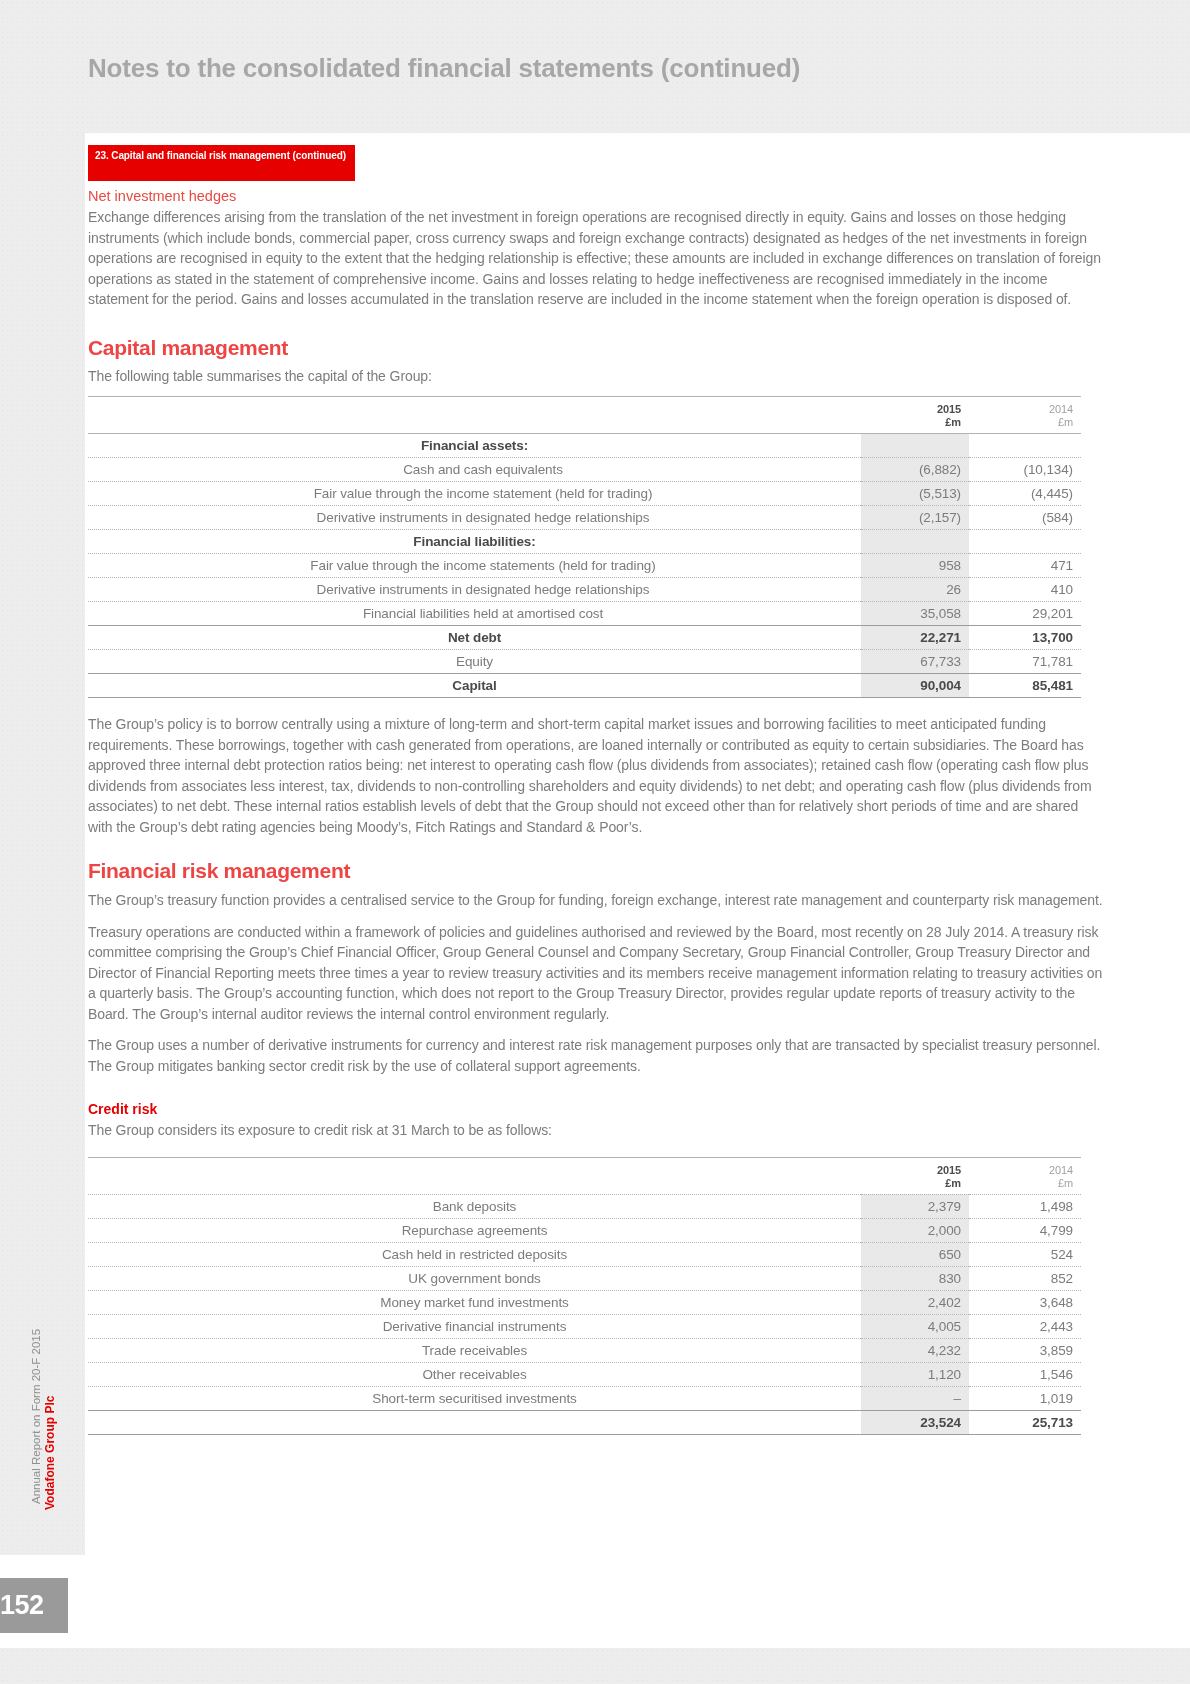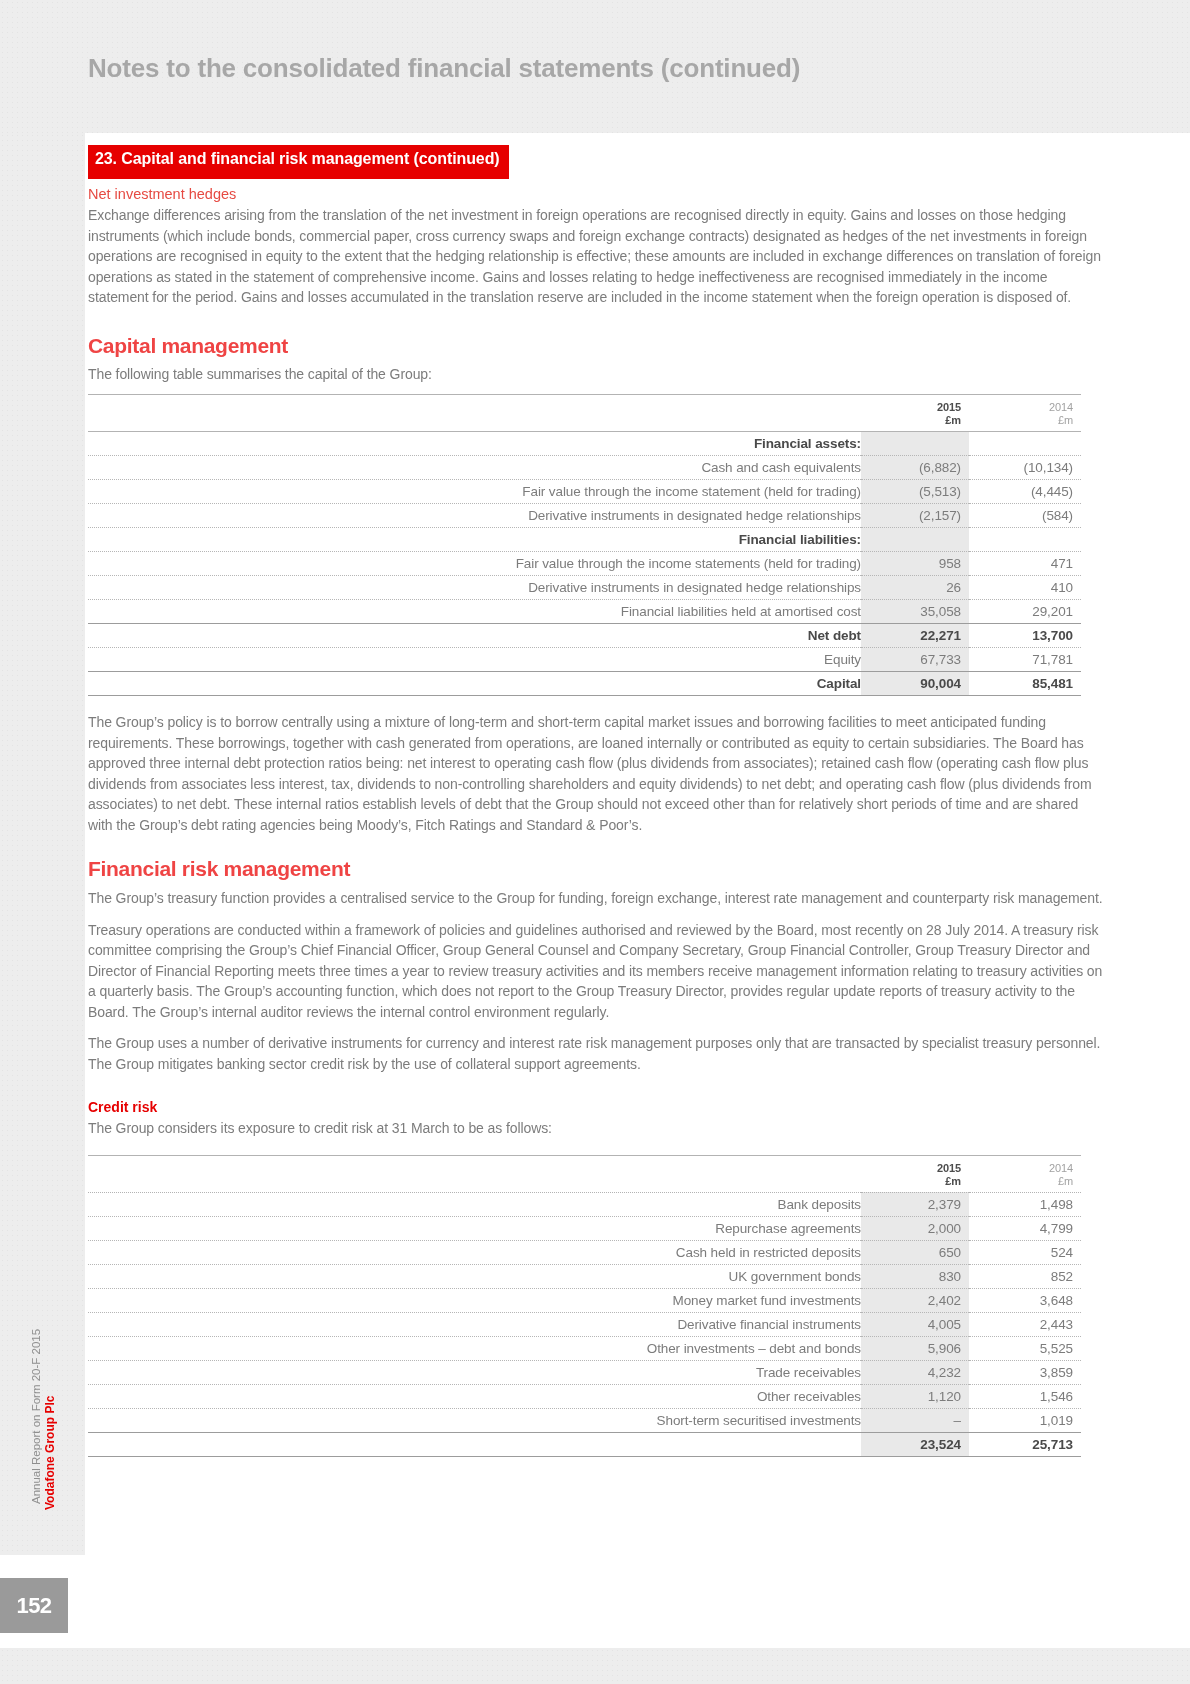--- a/index.html
+++ b/index.html
@@ -22,29 +22,29 @@
     position:absolute; left:88px; top:53px;
     font-size:26px; color:#a7a7a7; letter-spacing:-0.2px; white-space:nowrap;font-weight:bold;
   }
 
   .sidebar-text { position:absolute; white-space:nowrap; transform:rotate(-90deg); transform-origin:0 100%; }
   .sidebar-brand  { left:57px; top:1496px; font-size:12px; font-weight:bold; color:#e60000; }
   .sidebar-report { left:42px; top:1492px; font-size:11.5px; color:#8f8f8f; }
 
   .page-number-box {
     position:absolute; left:0; top:1578px; width:68px; height:55px;
-    background:#9a9a9a; color:#ffffff; font-weight:bold; font-size:22px;
-    display:flex; align-items:center; justify-content:center; letter-spacing:-0.5px;
+    background:#9a9a9a; color:#ffffff; font-weight:bold; font-size:27px;
+    display:flex; align-items:center; letter-spacing:-0.5px;
   }
 
   .content { position:absolute; left:88px; top:133px; width:1030px; padding-top:12px; }
 
   .note-banner {
     display:inline-block; background:#e60000; color:#ffffff;
-    font-size:16px; font-weight:bold; padding:5px 9px 11px 7px; letter-spacing:-0.1px;
+    font-size:10px; font-weight:bold; padding:5px 9px 20px 7px; letter-spacing:-0.1px;
   }
 
   .h-red-thin { margin:7px 0 0 0; font-size:14.5px; font-weight:normal; color:#e64a42; }
   .h-red-lg   { margin:26px 0 0 0; font-size:21px; font-weight:bold; color:#ef4444; letter-spacing:-0.3px; }
   .h-red-sm   { margin:25px 0 0 0; font-size:14px; font-weight:bold; color:#e60000; }
 
   .para { width:1018px; margin:11px 0 0 0; font-size:14px; line-height:20.5px; color:#7c7c7c; letter-spacing:-0.1px; }
   .para.tight { margin-top:3px; }
 
   table.fin {
@@ -54,21 +54,21 @@
   }
   table.fin.t1 { margin-top:10px; }
   table.fin.t2 { margin-top:16px; }
   table.fin thead tr { border-bottom:1px solid #b3b3b3; }
   table.fin.t2 thead tr { border-bottom:1px dotted #b3b3b3; }
   table.fin thead th { vertical-align:bottom; padding:6px 8px 4px 0; font-size:11px; line-height:13px; text-align:right; }
   th.h2015 { width:100px; font-weight:bold; color:#4d4d4d; }
   th.h2014 { width:104px; font-weight:normal; color:#a2a2a2; }
   th.corner { text-align:left; }
   table.fin tbody td { height:23px; padding:0 8px 0 0; }
-  table.fin td.label { padding:0; text-align:right; }
+  table.fin td.label { padding:0; text-align:center; }
   table.fin td.num { text-align:right; }
   table.fin td.c2015 { background:#e9e9e9; }
   tr.row { border-top:1px dotted #b6b6b6; }
   tr.group td  { font-weight:bold; color:#4a4a4a; }
   tr.indent td.label { padding-left:17px; }
   tr.total td, tr.grand td { font-weight:bold; color:#4a4a4a; }
   tr.total, tr.grand { border-top:1px solid #9c9c9c; }
   tr.grand { border-bottom:1px solid #9c9c9c; }
 </style>
 </head>
@@ -219,25 +219,20 @@
           <td class="label">Money market fund investments</td>
           <td class="num c2015">2,402</td>
           <td class="num c2014">3,648</td>
         </tr>
         <tr class="row plain">
           <td class="label">Derivative financial instruments</td>
           <td class="num c2015">4,005</td>
           <td class="num c2014">2,443</td>
         </tr>
         <tr class="row plain">
-          <td class="label">Other investments – debt and bonds</td>
-          <td class="num c2015">5,906</td>
-          <td class="num c2014">5,525</td>
-        </tr>
-        <tr class="row plain">
           <td class="label">Trade receivables</td>
           <td class="num c2015">4,232</td>
           <td class="num c2014">3,859</td>
         </tr>
         <tr class="row plain">
           <td class="label">Other receivables</td>
           <td class="num c2015">1,120</td>
           <td class="num c2014">1,546</td>
         </tr>
         <tr class="row plain">

